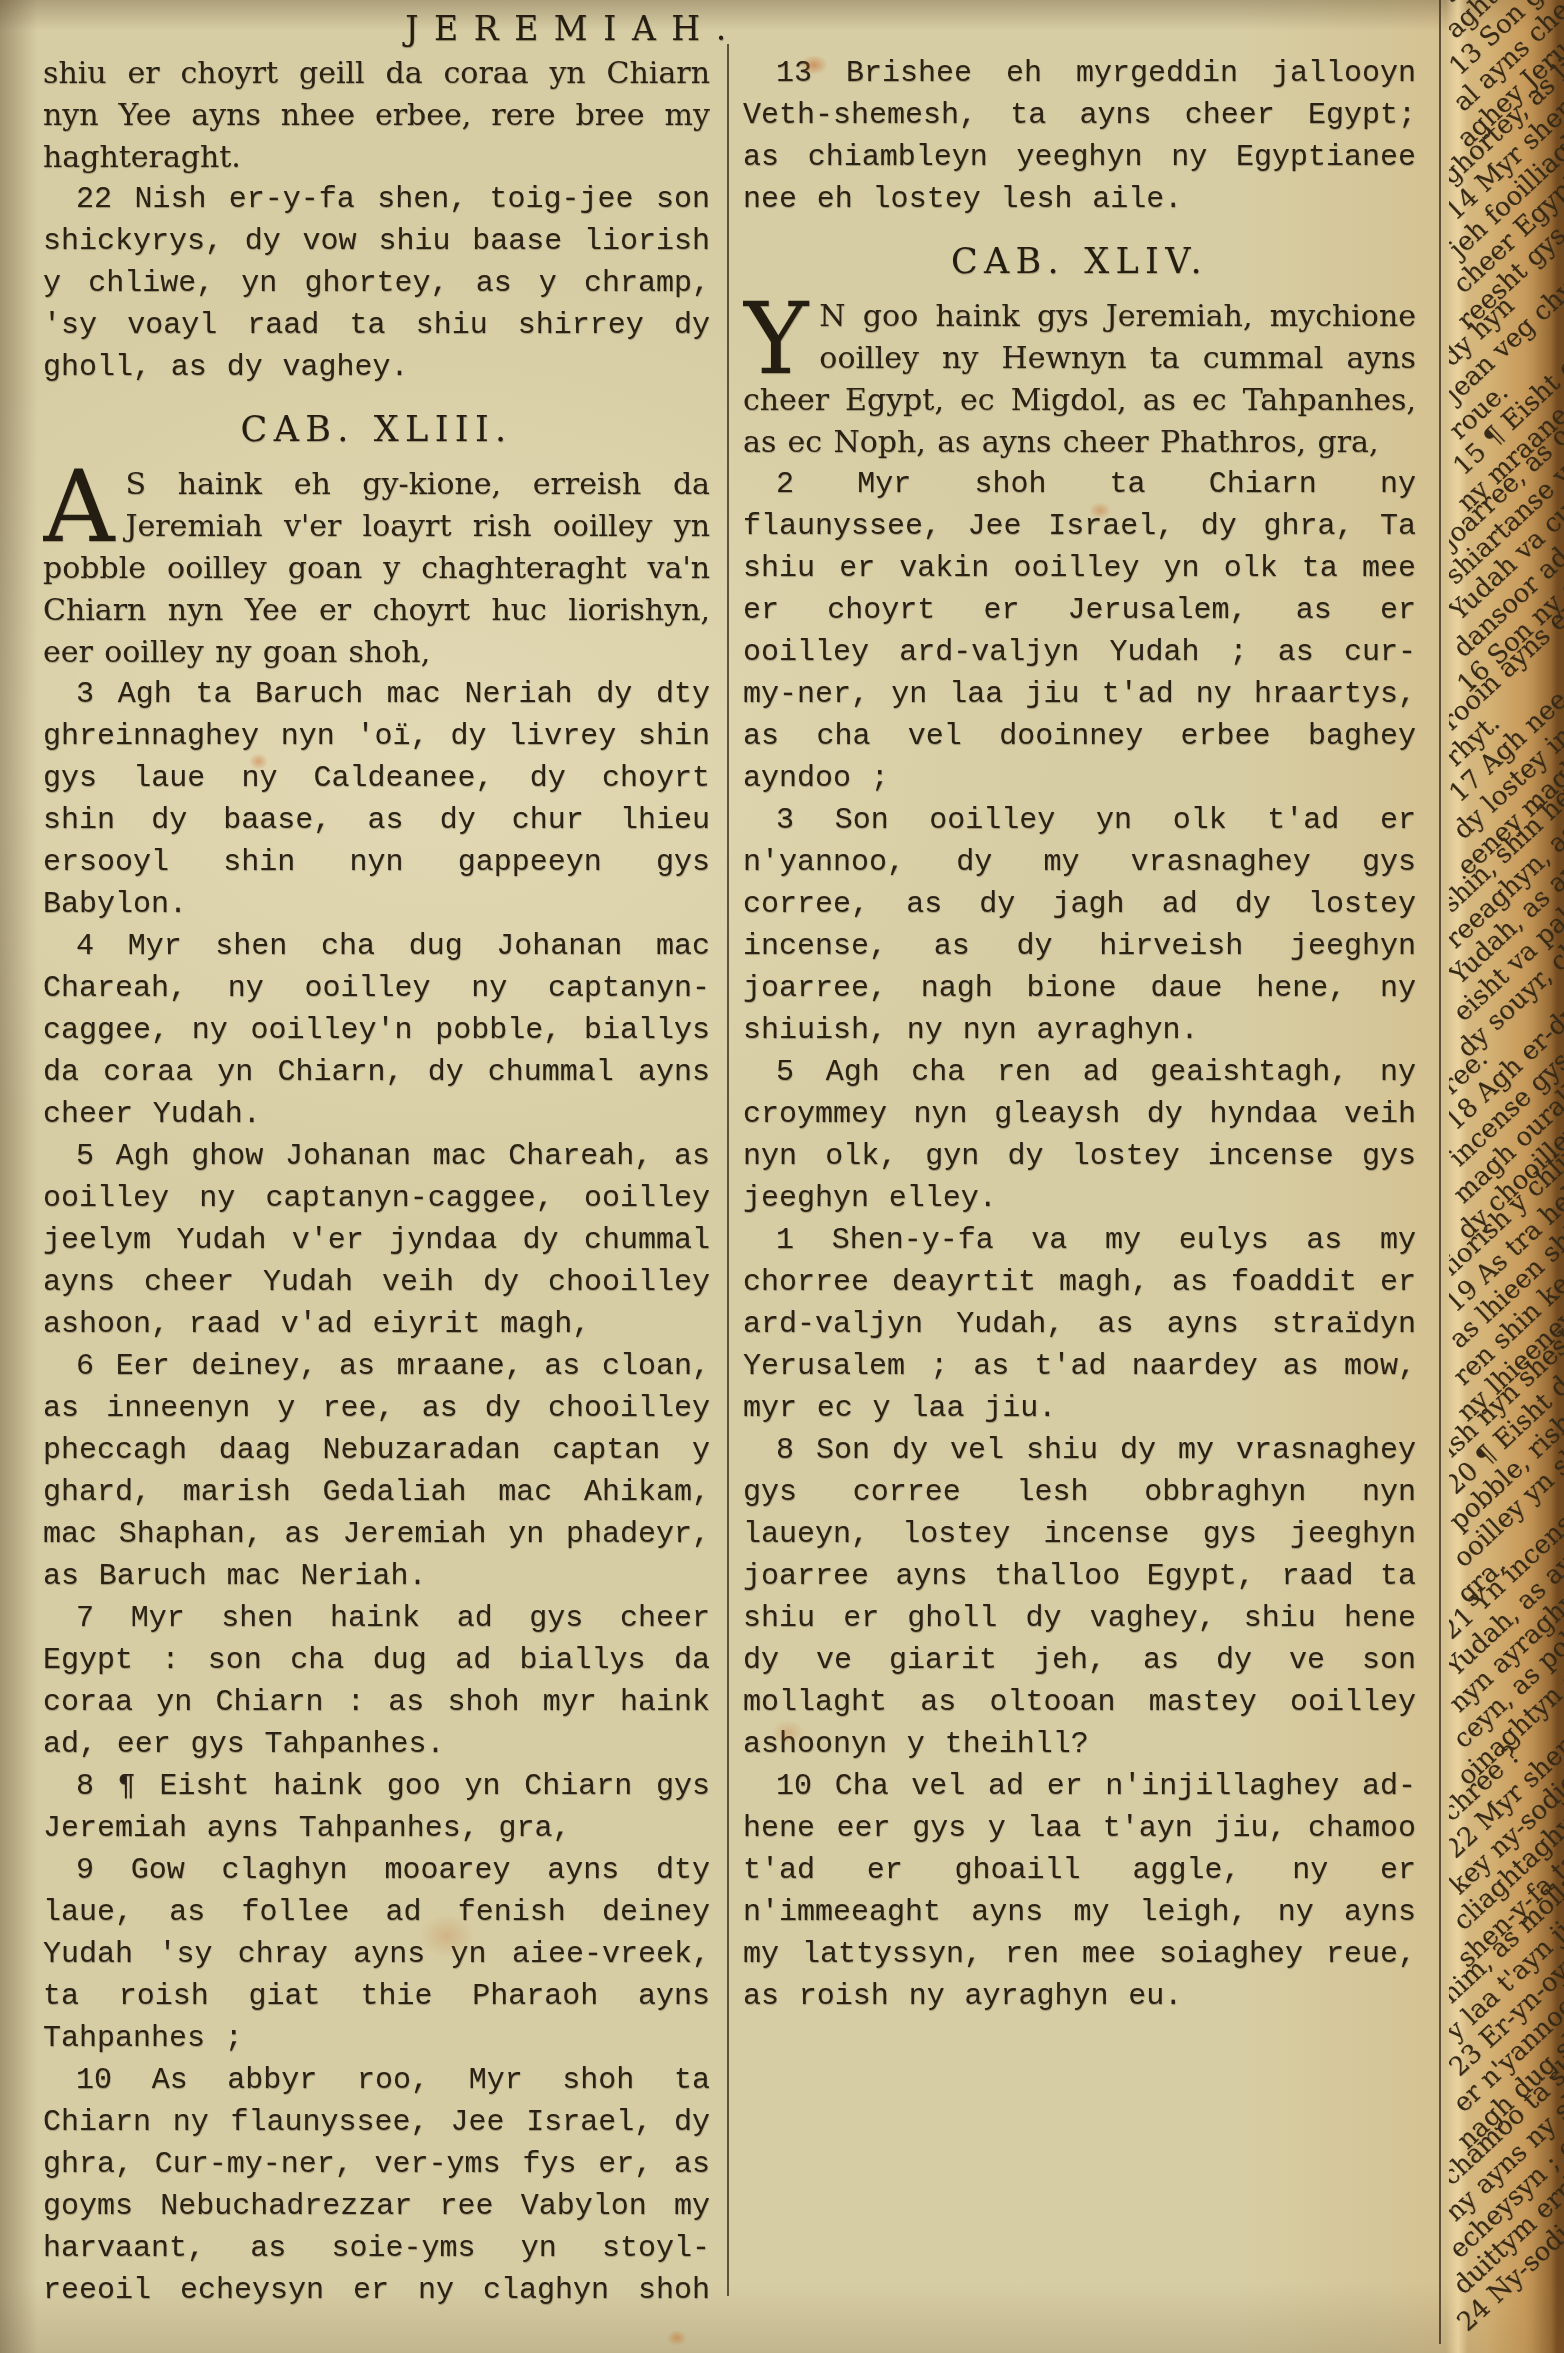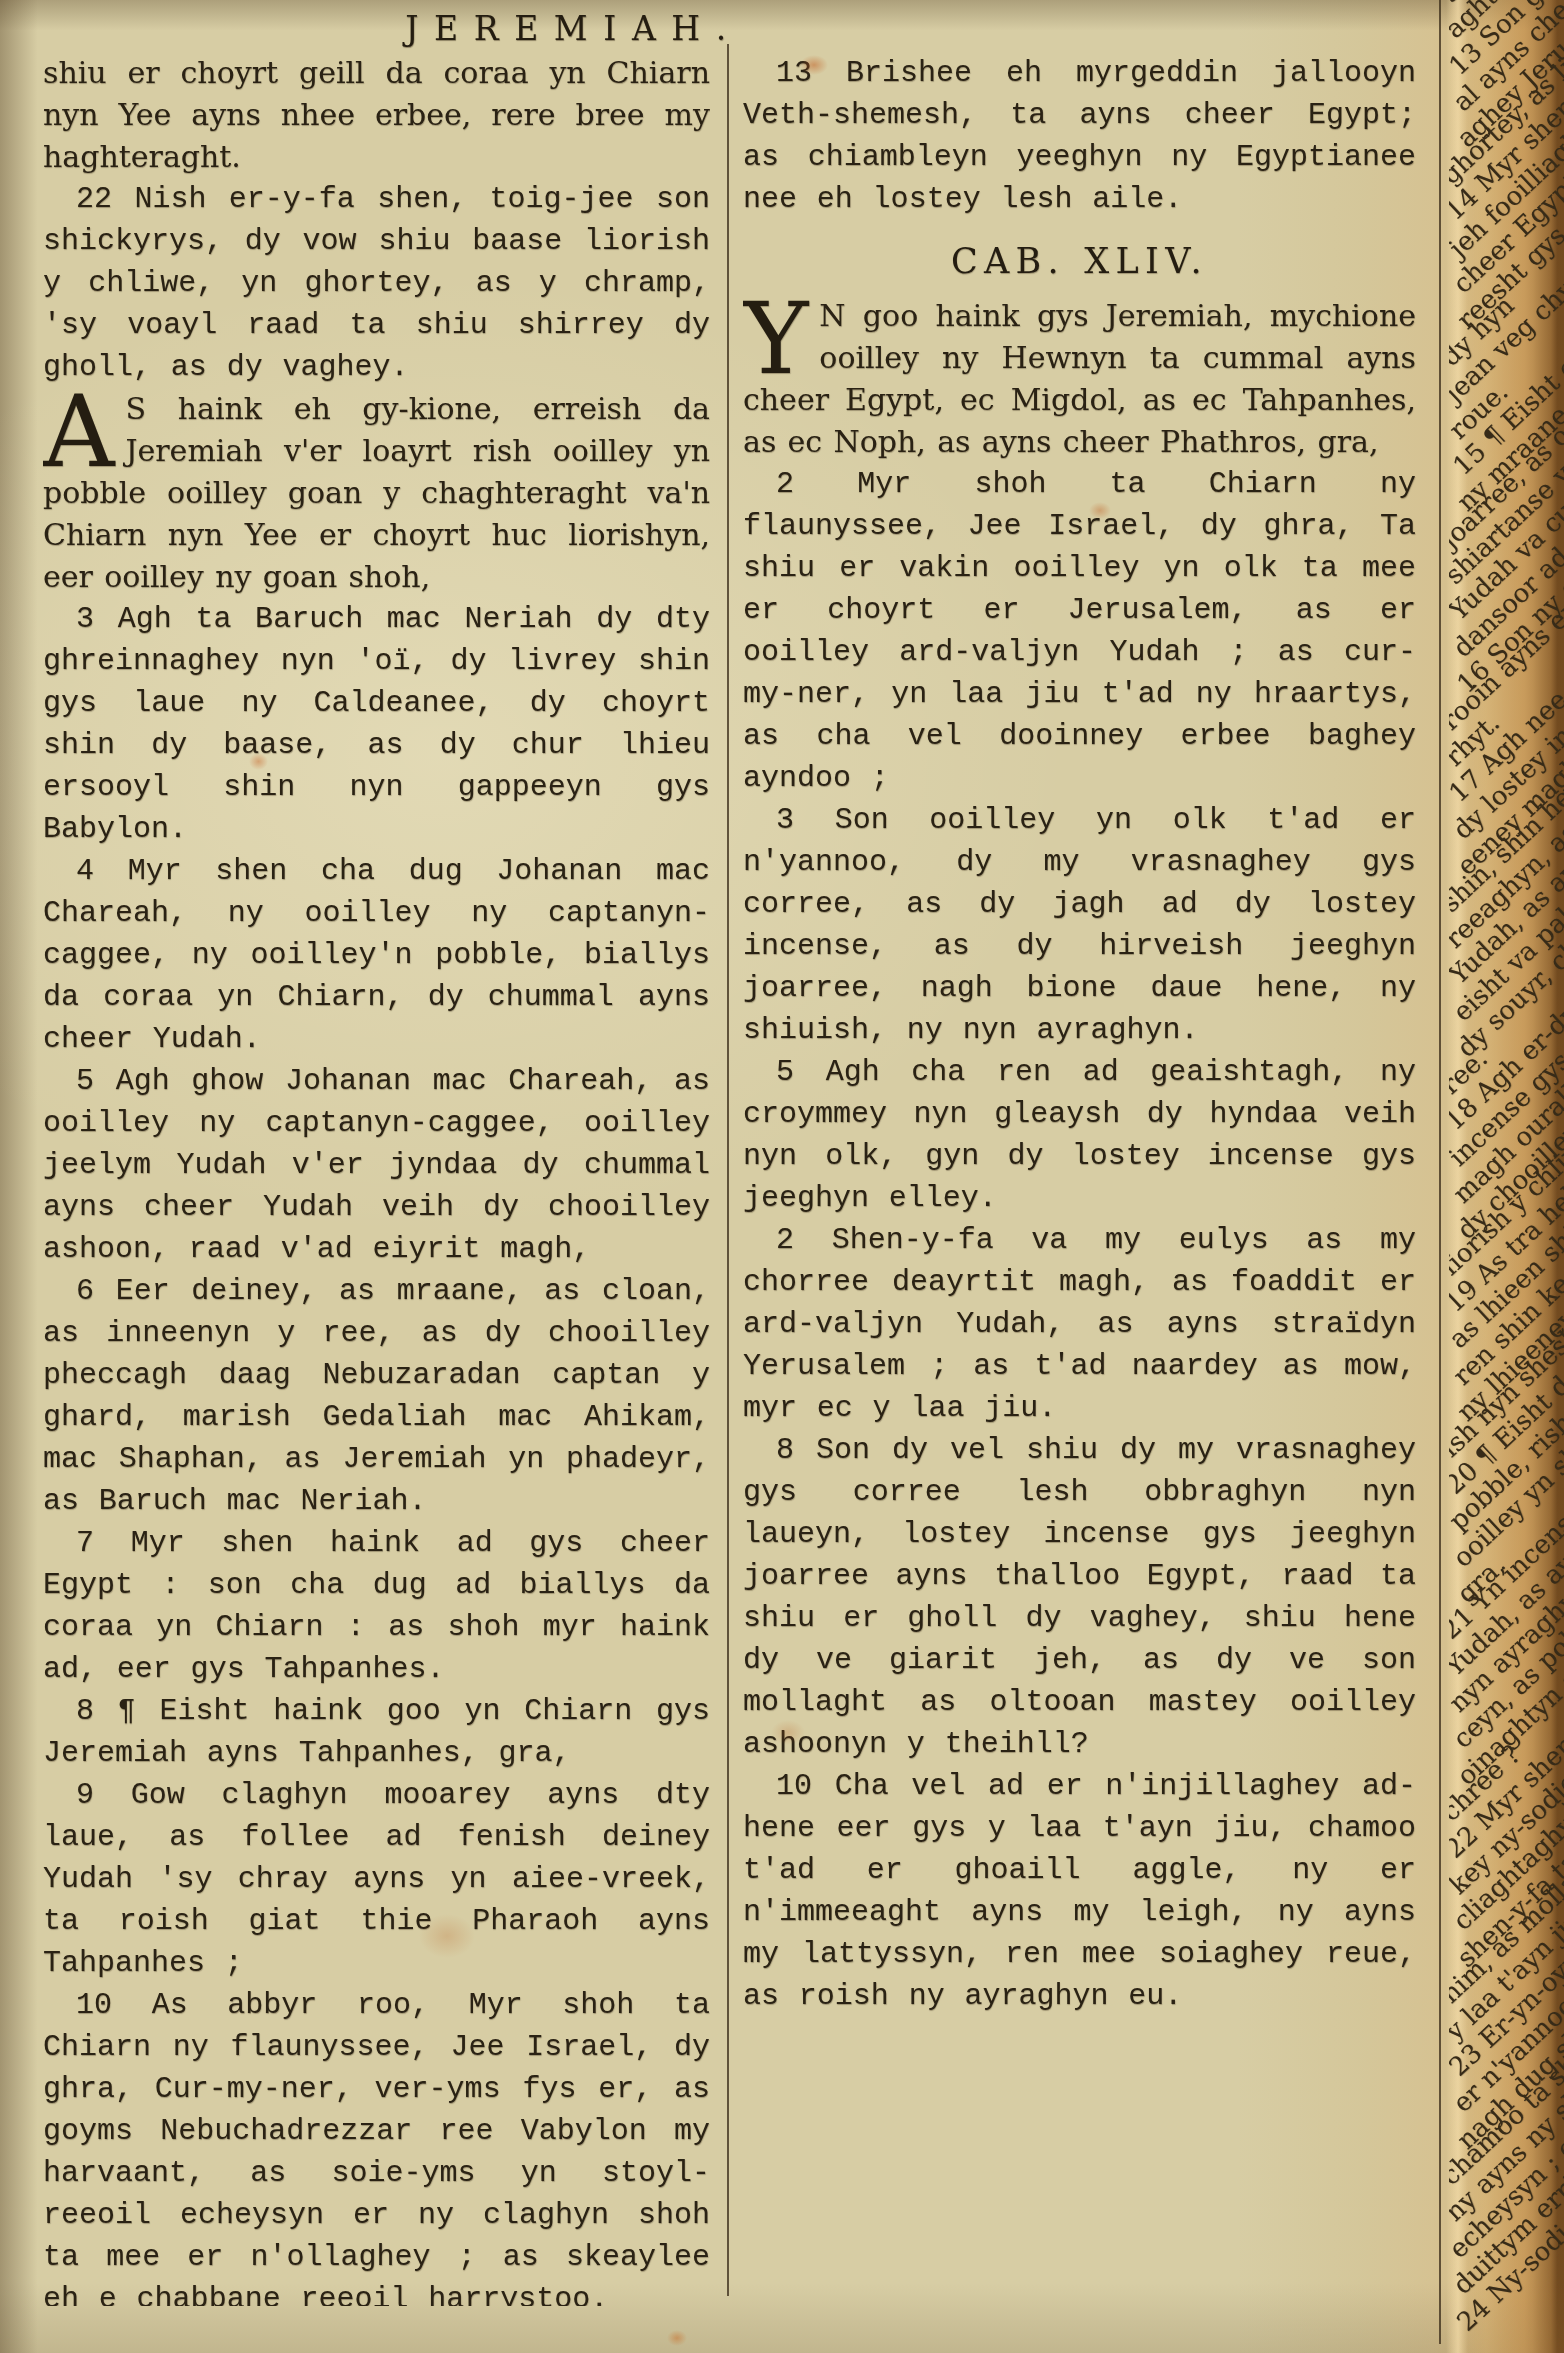--- a/index.html
+++ b/index.html
@@ -69,41 +69,42 @@
 </head>
 <body>
 
 <div class="page">
 
   <div class="page-header">JEREMIAH.</div>
 
   <div class="col col-left">
       <p class="continuation">shiu er choyrt geill da coraa yn Chiarn nyn Yee ayns nhee erbee, rere bree my haghteraght.</p>
       <p class="verse">22 Nish er-y-fa shen, toig-jee son shickyrys, dy vow shiu baase liorish y chliwe, yn ghortey, as y chramp, 'sy voayl raad ta shiu shirrey dy gholl, as dy vaghey.</p>
+      <div class="chap-heading">CAB. XLIII.</div>
       <p class="dropcap"><span class="dropcap-letter">A</span>S haink eh gy-kione, erreish da Jeremiah v'er loayrt rish ooilley yn pobble ooilley goan y chaghteraght va'n Chiarn nyn Yee er choyrt huc liorishyn, eer ooilley ny goan shoh,</p>
       <p class="verse">3 Agh ta Baruch mac Neriah dy dty ghreinnaghey nyn 'oï, dy livrey shin gys laue ny Caldeanee, dy choyrt shin dy baase, as dy chur lhieu ersooyl shin nyn gappeeyn gys Babylon.</p>
       <p class="verse">4 Myr shen cha dug Johanan mac Chareah, ny ooilley ny captanyn-caggee, ny ooilley'n pobble, biallys da coraa yn Chiarn, dy chummal ayns cheer Yudah.</p>
       <p class="verse">5 Agh ghow Johanan mac Chareah, as ooilley ny captanyn-caggee, ooilley jeelym Yudah v'er jyndaa dy chummal ayns cheer Yudah veih dy chooilley ashoon, raad v'ad eiyrit magh,</p>
       <p class="verse">6 Eer deiney, as mraane, as cloan, as inneenyn y ree, as dy chooilley pheccagh daag Nebuzaradan captan y ghard, marish Gedaliah mac Ahikam, mac Shaphan, as Jeremiah yn phadeyr, as Baruch mac Neriah.</p>
       <p class="verse">7 Myr shen haink ad gys cheer Egypt : son cha dug ad biallys da coraa yn Chiarn : as shoh myr haink ad, eer gys Tahpanhes.</p>
       <p class="verse">8 ¶ Eisht haink goo yn Chiarn gys Jeremiah ayns Tahpanhes, gra,</p>
       <p class="verse">9 Gow claghyn mooarey ayns dty laue, as follee ad fenish deiney Yudah 'sy chray ayns yn aiee-vreek, ta roish giat thie Pharaoh ayns Tahpanhes ;</p>
       <p class="verse">10 As abbyr roo, Myr shoh ta Chiarn ny flaunyssee, Jee Israel, dy ghra, Cur-my-ner, ver-yms fys er, as goyms Nebuchadrezzar ree Vabylon my harvaant, as soie-yms yn stoyl-reeoil echeysyn er ny claghyn shoh ta mee er n'ollaghey ; as skeaylee eh e chabbane reeoil harrystoo.</p>
     </div>
 
   <div class="rule rule-mid"></div>
 
   <div class="col col-right">
       <p class="verse">13 Brishee eh myrgeddin jallooyn Veth-shemesh, ta ayns cheer Egypt; as chiambleyn yeeghyn ny Egyptianee nee eh lostey lesh aile.</p>
       <div class="chap-heading">CAB. XLIV.</div>
       <p class="dropcap"><span class="dropcap-letter">Y</span>N goo haink gys Jeremiah, mychione ooilley ny Hewnyn ta cummal ayns cheer Egypt, ec Migdol, as ec Tahpanhes, as ec Noph, as ayns cheer Phathros, gra,</p>
       <p class="verse">2 Myr shoh ta Chiarn ny flaunyssee, Jee Israel, dy ghra, Ta shiu er vakin ooilley yn olk ta mee er choyrt er Jerusalem, as er ooilley ard-valjyn Yudah ; as cur-my-ner, yn laa jiu t'ad ny hraartys, as cha vel dooinney erbee baghey ayndoo ;</p>
       <p class="verse">3 Son ooilley yn olk t'ad er n'yannoo, dy my vrasnaghey gys corree, as dy jagh ad dy lostey incense, as dy hirveish jeeghyn joarree, nagh bione daue hene, ny shiuish, ny nyn ayraghyn.</p>
       <p class="verse">5 Agh cha ren ad geaishtagh, ny croymmey nyn gleaysh dy hyndaa veih nyn olk, gyn dy lostey incense gys jeeghyn elley.</p>
-      <p class="verse">2 Shen-y-fa va my eulys as my chorree deayrtit magh, as foaddit er ard-valjyn Yudah, as ayns straïdyn Yerusalem ; as t'ad naardey as mow, myr ec y laa jiu.</p>
+      <p class="verse">1 Shen-y-fa va my eulys as my chorree deayrtit magh, as foaddit er ard-valjyn Yudah, as ayns straïdyn Yerusalem ; as t'ad naardey as mow, myr ec y laa jiu.</p>
       <p class="verse">8 Son dy vel shiu dy my vrasnaghey gys corree lesh obbraghyn nyn laueyn, lostey incense gys jeeghyn joarree ayns thalloo Egypt, raad ta shiu er gholl dy vaghey, shiu hene dy ve giarit jeh, as dy ve son mollaght as oltooan mastey ooilley ashoonyn y theihll?</p>
       <p class="verse">10 Cha vel ad er n'injillaghey ad-hene eer gys y laa t'ayn jiu, chamoo t'ad er ghoaill aggle, ny er n'immeeaght ayns my leigh, ny ayns my lattyssyn, ren mee soiaghey reue, as roish ny ayraghyn eu.</p>
     </div>
 
   <div class="rule rule-right"></div>
 
   <div class="fold-highlight"></div>
 
   <div class="page-curl" id="page-curl">
       <div class="curl-line" style="top: -14px; left: -14px;">son ard-vollagh</div>

